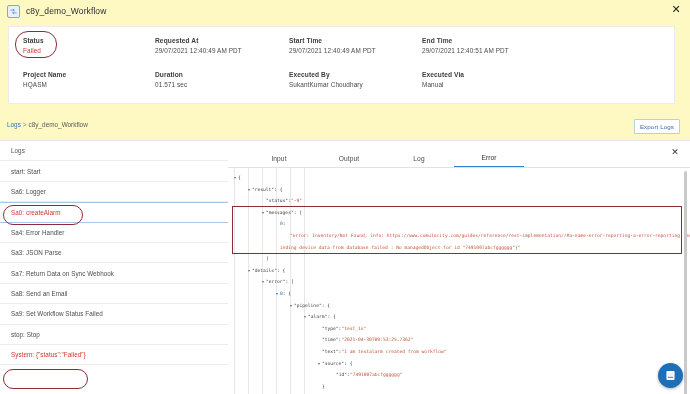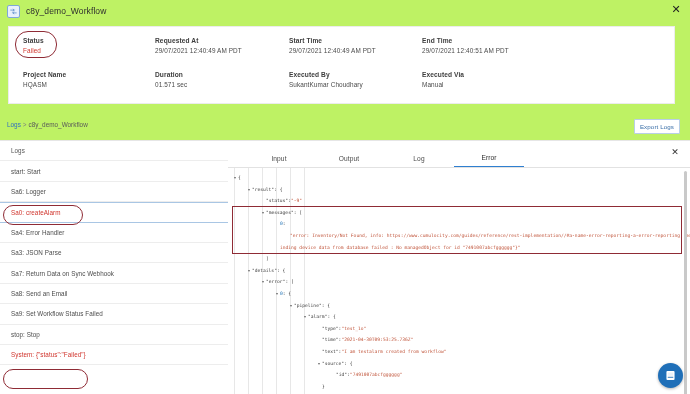--- a/index.html
+++ b/index.html
@@ -3,21 +3,21 @@
 <meta charset="utf-8">
 <style>
   html,body{margin:0;padding:0;}
   body{
     width:690px;height:394px;overflow:hidden;
     background:#ffffff;
     font-family:"Liberation Sans", sans-serif;
     color:#3b3b3b;
     -webkit-font-smoothing:antialiased;
   }
-  .app{position:relative;width:690px;height:394px;background:#bef264;}
+  .app{position:relative;width:690px;height:394px;background:#fef9c3;}
 
   
   .titlebar{
     position:absolute;left:0;top:0;width:690px;height:22px;
     display:flex;align-items:center;
   }
   .wf-icon{
     margin-left:7px;width:11px;height:11px;border:1px solid #7fa8d8;
     border-radius:2px;background:#e8f1fb;color:#3d78c0;
     font-size:8px;line-height:10px;text-align:center;

